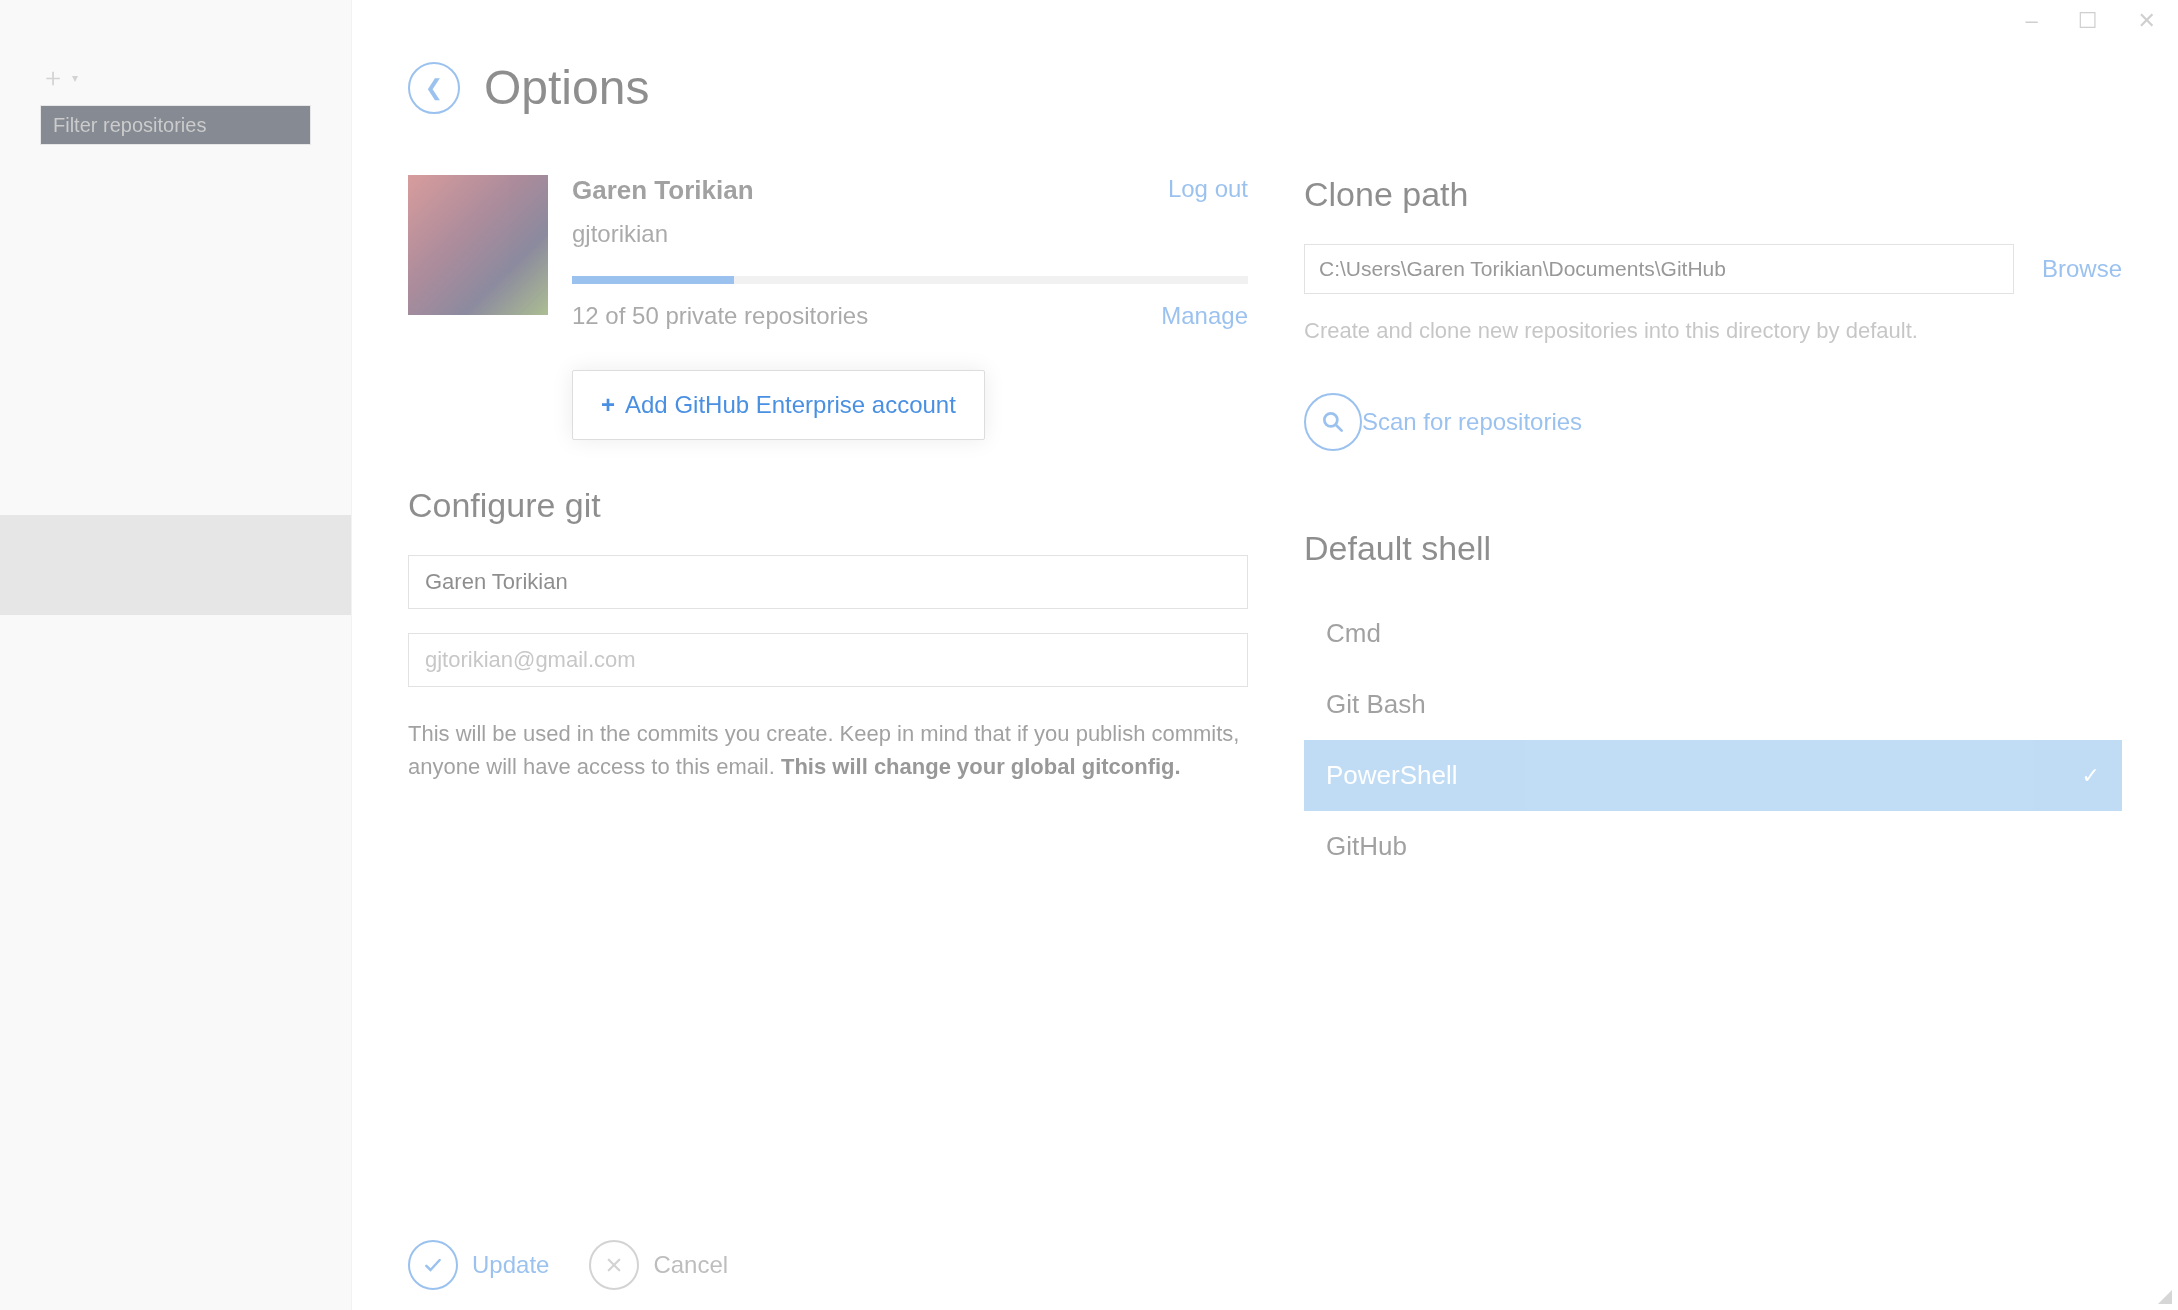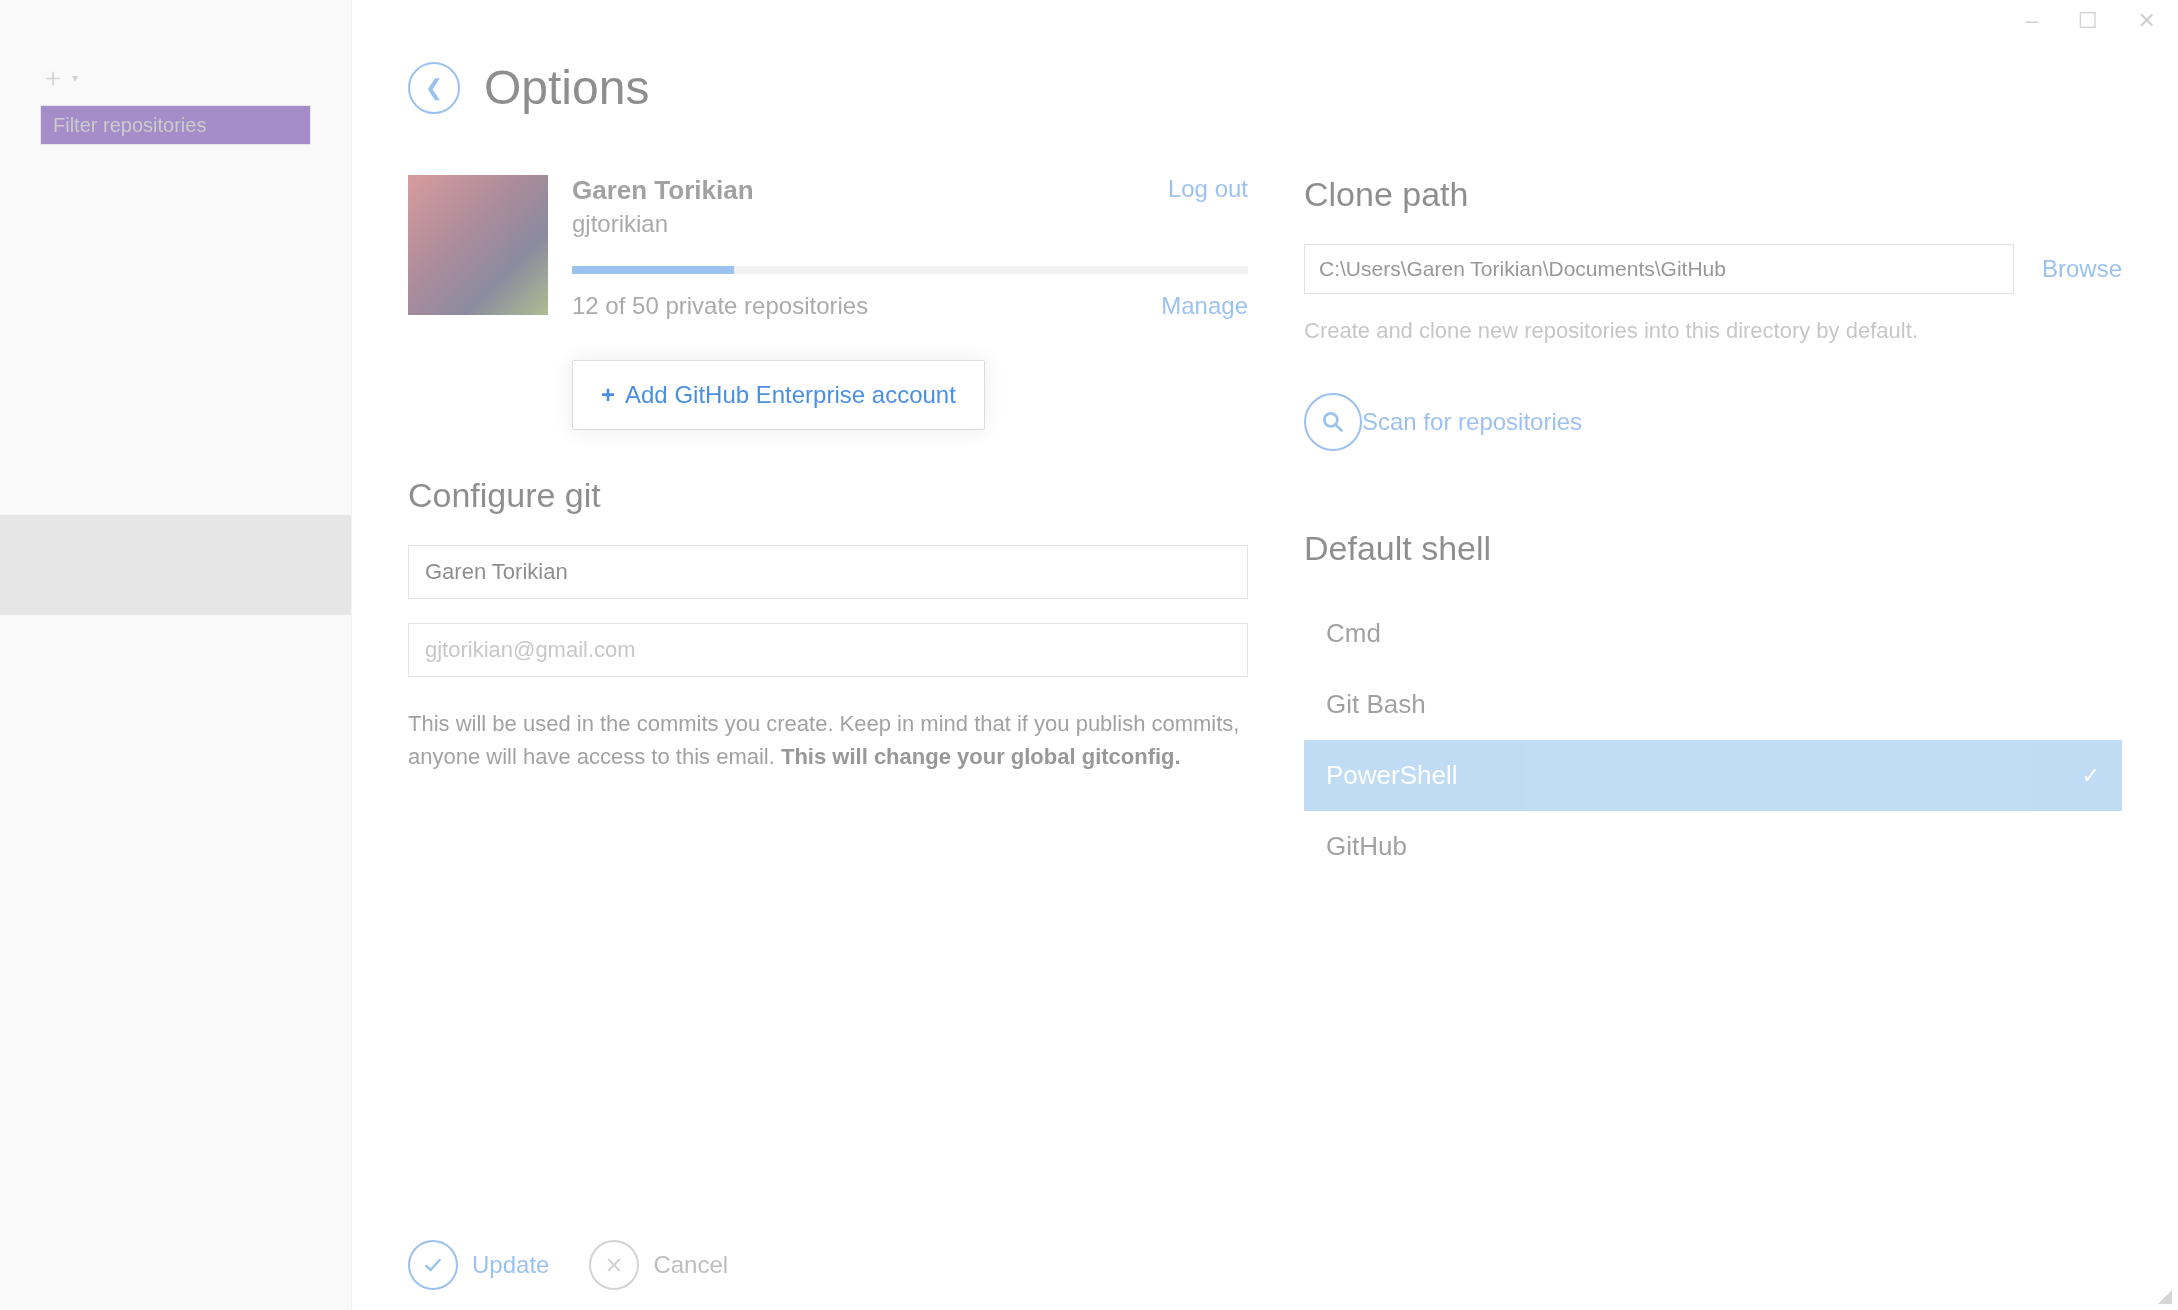--- a/index.html
+++ b/index.html
@@ -52,21 +52,21 @@
   .filter-wrap {
     padding: 0 40px 10px 40px;
   }
   .filter-input {
     width: 100%;
     height: 40px;
     border: 1px solid #d0d0d0;
     padding: 0 12px;
     font-size: 20px;
     color: #888;
-    background: #4c1d95;
+    background: #0f172a;
   }
   .filter-input::placeholder { color: #9a9a9a; }
 
   .sidebar-empty-block {
     margin-top: 360px;
     width: 100%;
     height: 100px;
     background: #cfcfcf;
   }
 
@@ -146,21 +146,21 @@
     position: relative;
   }
   .avatar {
     width: 140px; height: 140px;
     background: linear-gradient(135deg, #b84c4c 0%, #6a2e4a 40%, #2e2b50 70%, #6a8a3a 100%);
     flex-shrink: 0;
   }
   .account-info { flex: 1; display: flex; flex-direction: column; }
   .acc-top { display: flex; justify-content: space-between; align-items: flex-start; }
   .acc-name { font-size: 26px; font-weight: 600; color: #555; }
-  .acc-user { font-size: 24px; color: #666; font-weight: 300; margin-top: 4px; }
+  .acc-user { font-size: 24px; color: #666; font-weight: 300; margin-top: 14px; }
   .link { color: #4a90e2; font-size: 24px; cursor: pointer; font-weight: 300; }
   .progress-wrap { margin-top: 28px; }
   .progress-bar {
     width: 100%; height: 8px; background: #e6e6e6; position: relative;
   }
   .progress-fill { height: 100%; background: #4a90e2; }
   .repos-row {
     display: flex; justify-content: space-between; align-items: center;
     margin-top: 18px;
   }

